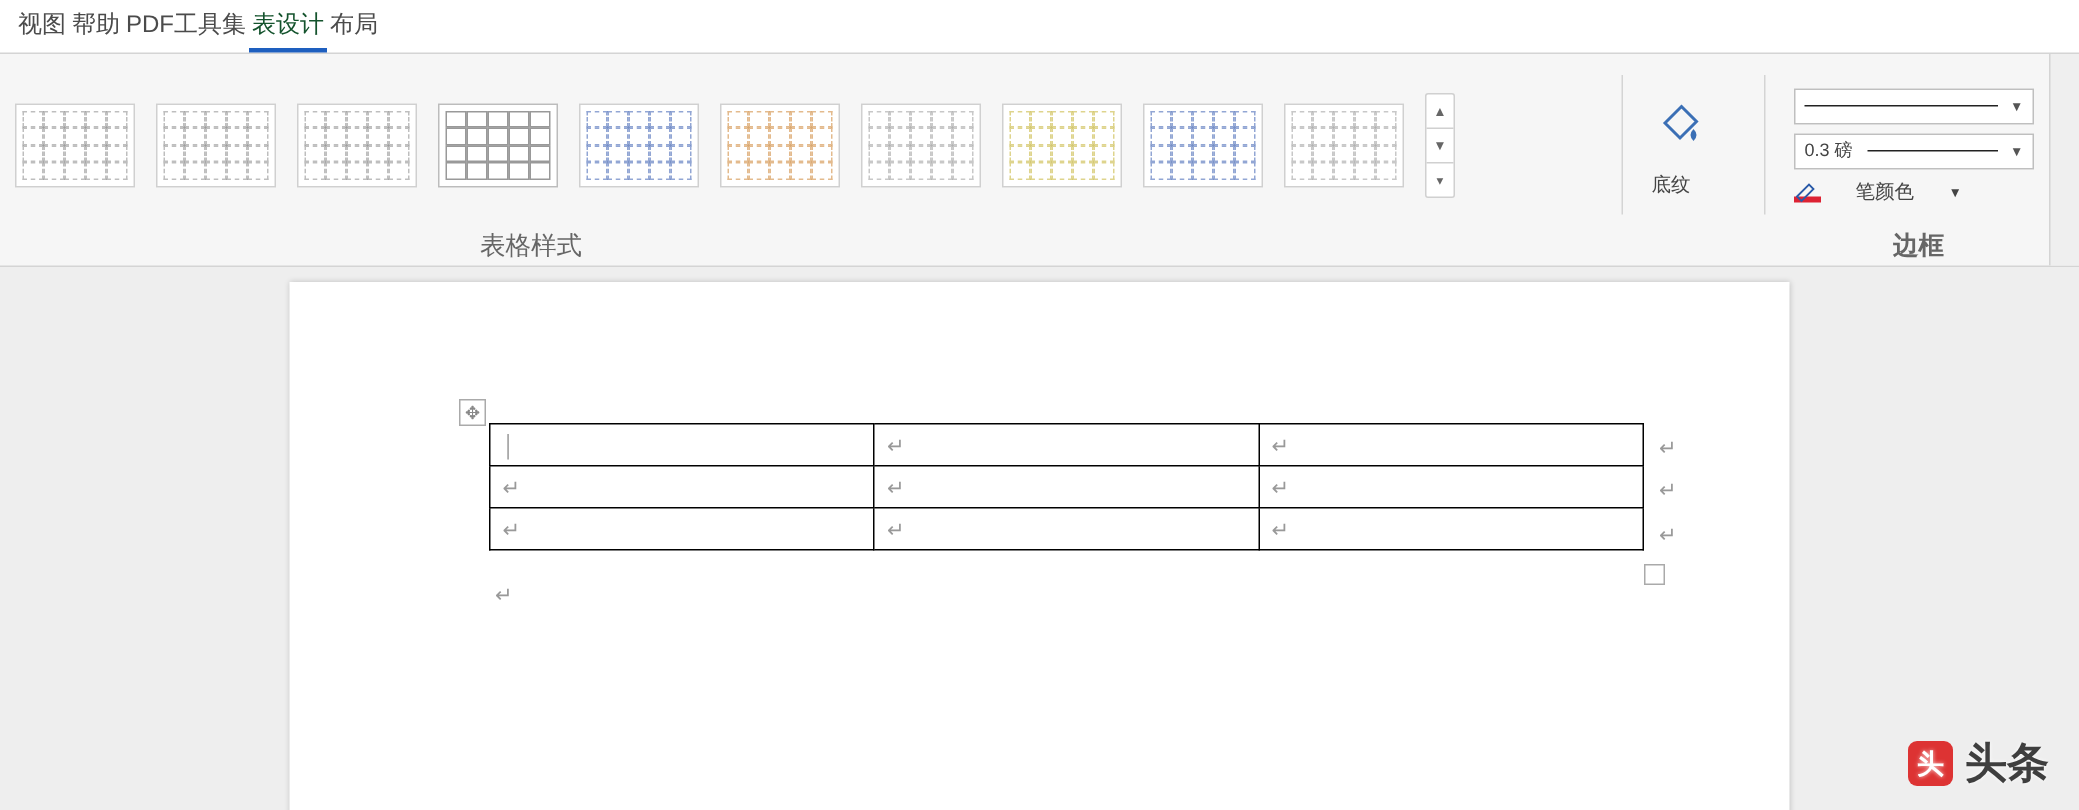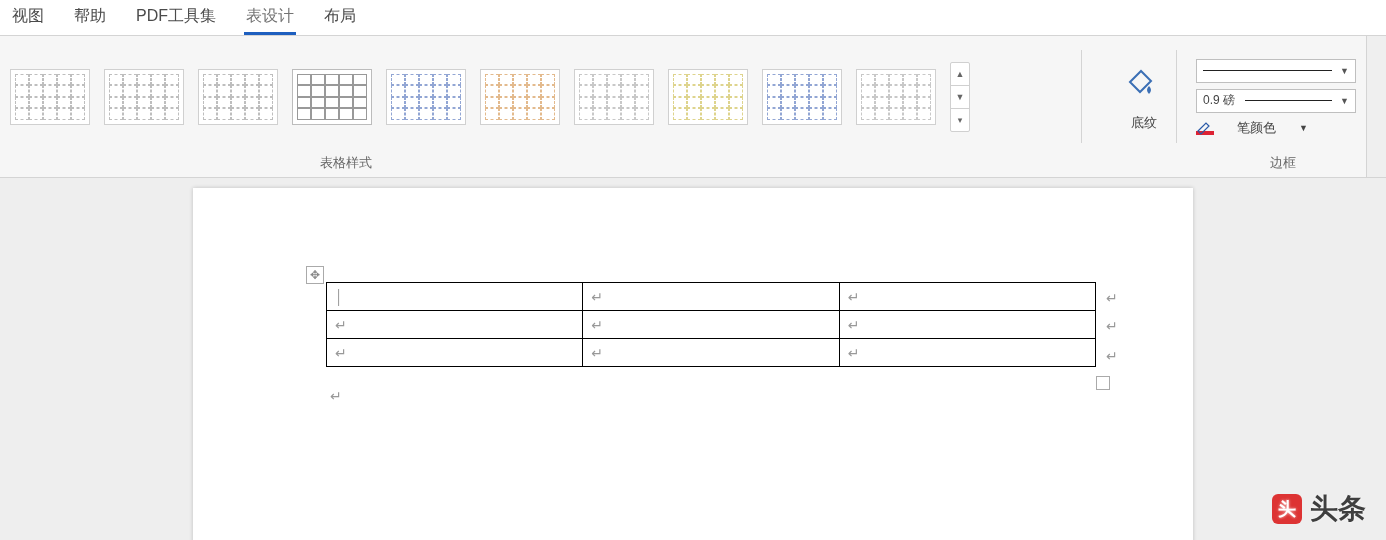--- a/index.html
+++ b/index.html
@@ -13,33 +13,32 @@
     font-size: 13px;
     color: #333;
   }
 
   
   .tabs {
     display: flex;
     align-items: flex-end;
     height: 36px;
     padding-left: 10px;
-    gap: 26px;
     border-bottom: 1px solid #d4d4d4;
     background: #fff;
   }
   .tab {
     font-size: 16px;
     color: #4b4b4b;
     padding: 4px 2px 8px 2px;
     cursor: pointer;
     position: relative;
   }
   .tab.active {
-    color: #737373;
+    color: #14532d;
   }
   .tab.active::after {
     content: "";
     position: absolute;
     left: 0; right: 0;
     bottom: 0;
     height: 3px;
     background: #1e5fbf;
   }
 
@@ -112,21 +111,21 @@
   .ribbon-sep {
     width: 1px;
     background: #d4d4d4;
     align-self: stretch;
     margin: 6px 4px;
   }
 
   .ribbon-btn {
     display: flex;
     flex-direction: column;
-    align-items: flex-end;
+    align-items: flex-start;
     gap: 16px;
     width: 56px;
     cursor: pointer;
     font-size: 13px;
     color: #444;
   }
   .icon-shading {
     width: 36px; height: 36px; position: relative;
   }
   .icon-shading svg { width:100%;height:100%; }
@@ -157,25 +156,25 @@
     width:18px;height:14px;position:relative;
   }
   .pen-color-row .sw::before{
     content:"";position:absolute;inset:0;border-bottom:4px solid #d23;
   }
 
   .ribbon-labels {
     height: 28px;
     display: flex;
     align-items: center;
-    font-size: 13px;
+    font-size: 17px;
     color: #666;
   }
   .ribbon-labels .lbl-styles { margin-left: 320px; }
-  .ribbon-labels .lbl-border { margin-left: auto; margin-right: 70px; }
+  .ribbon-labels .lbl-border { margin-left: auto; margin-right: 70px; font-weight: bold; }
   .ribbon-right-strip {
     width: 20px;
     background: #efefef;
     border-left: 1px solid #d4d4d4;
   }
 
   
   .doc-area {
     background: #eeeeee;
     height: calc(540px - 36px - 142px);
@@ -480,21 +479,21 @@
 
       <div class="ribbon-sep"></div>
 
 
       <div class="border-group">
         <div class="combo">
           <div class="line-preview"></div>
           <span class="chev">▼</span>
         </div>
         <div class="combo">
-          <span>0.9 磅</span>
+          <span>0.3 磅</span>
           <div class="line-preview" style="margin-left:10px"></div>
           <span class="chev">▼</span>
         </div>
         <div class="pen-color-row">
           <div class="sw">
             <svg viewBox="0 0 18 14" style="position:absolute;inset:0">
                 <path d="M2 10 L10 2 L13 5 L5 13 Z" fill="none" stroke="#2a5aa8" stroke-width="1.2"></path>
               </svg>
           </div>
           <span>笔颜色</span>

